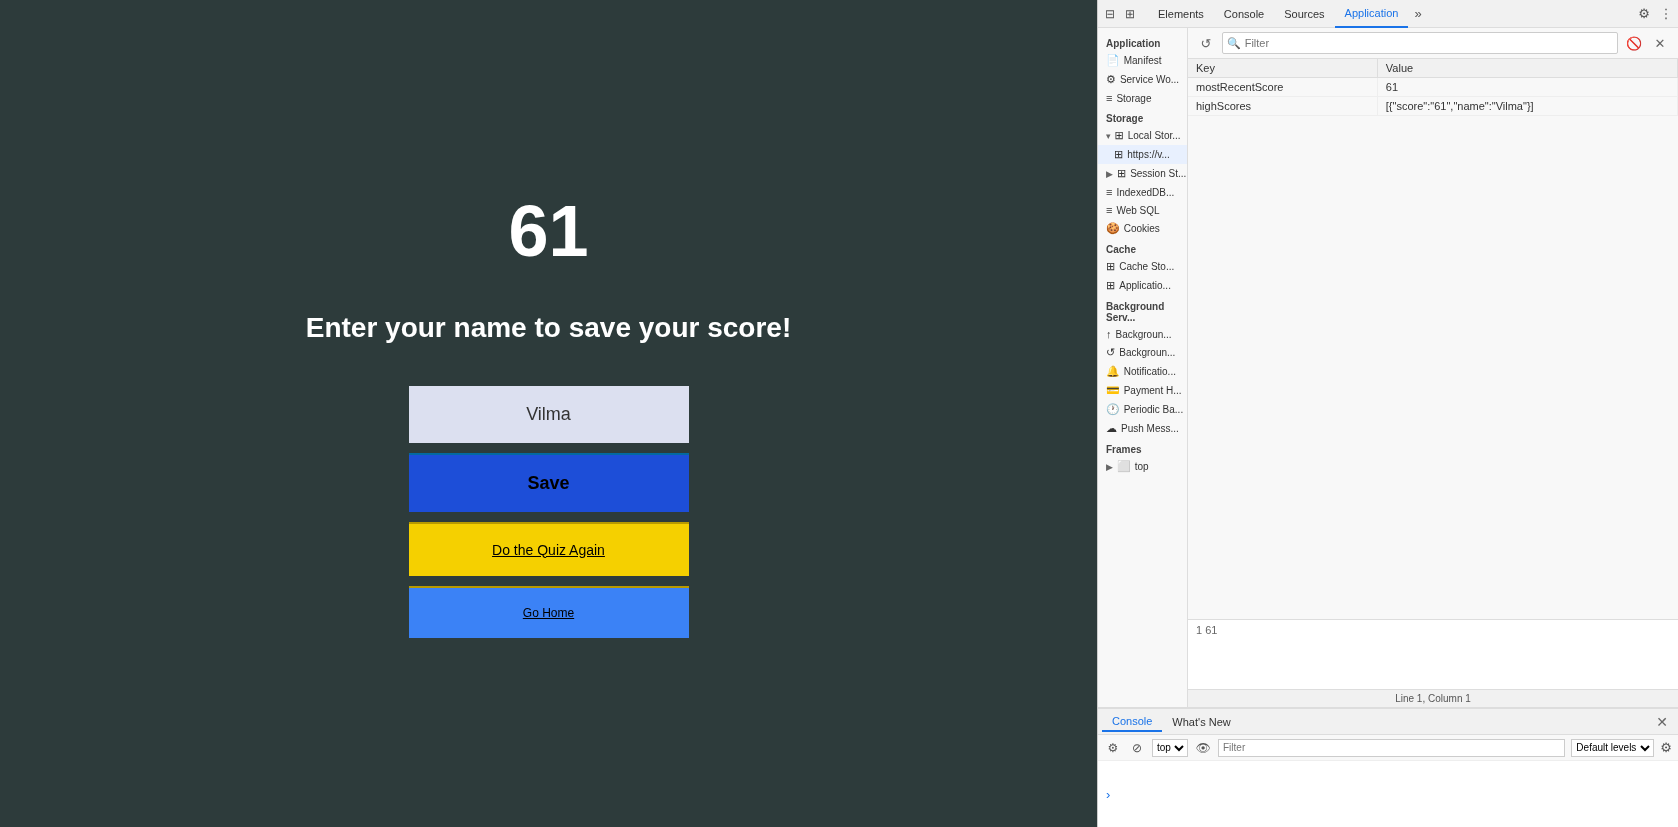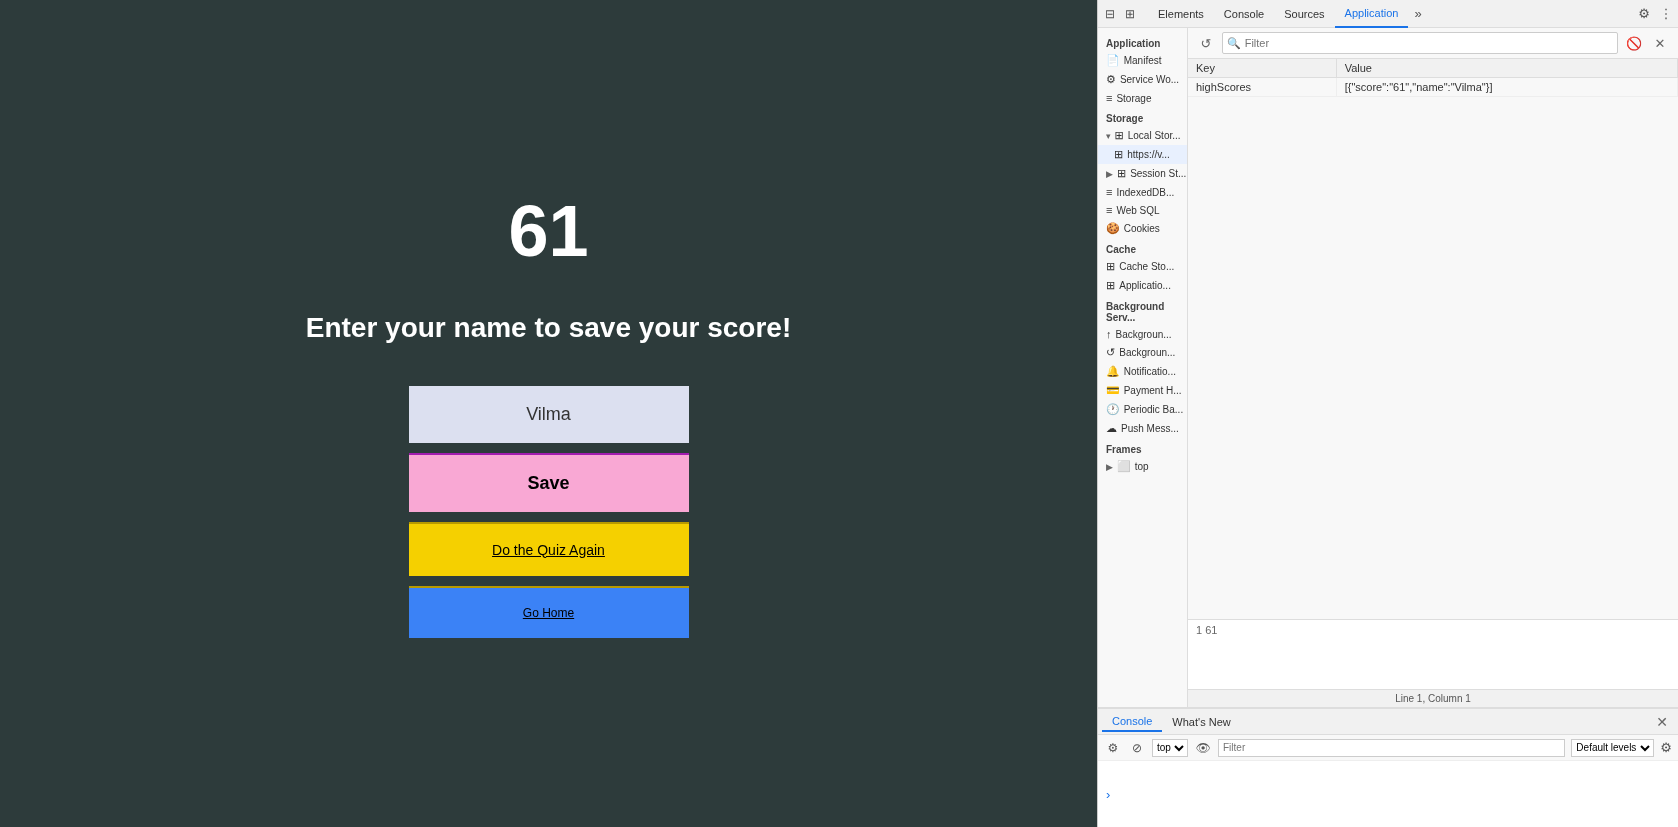--- a/index.html
+++ b/index.html
@@ -48,26 +48,26 @@
       text-align: center;
       color: #333;
       outline: none;
       margin-top: 12px;
     }
 
     .btn-save {
       width: 280px;
       padding: 18px 10px;
       font-size: 18px;
-      background-color: #f9a8d4;
+      background-color: #1d4ed8;
       border: none;
       cursor: pointer;
       font-weight: bold;
       color: #000;
-      border-top: 2px solid #a21caf;
+      border-top: 2px solid #0369a1;
     }
 
     .btn-quiz-again {
       width: 280px;
       padding: 18px 10px;
       font-size: 14px;
       background-color: #f5d000;
       border: none;
       cursor: pointer;
       color: #000;
@@ -593,20 +593,24 @@
 
       <div class="storage-table">
         <table>
           <thead>
             <tr>
               <th>Key</th>
               <th>Value</th>
             </tr>
           </thead>
           <tbody>
+            <tr>
+              <td>mostRecentScore</td>
+              <td>61</td>
+            </tr>
             <tr>
               <td>highScores</td>
               <td>[{"score":"61","name":"Vilma"}]</td>
             </tr>
           </tbody>
         </table>
       </div>
 
       <div class="storage-value-area">
         <span class="line-col">1  61</span>

